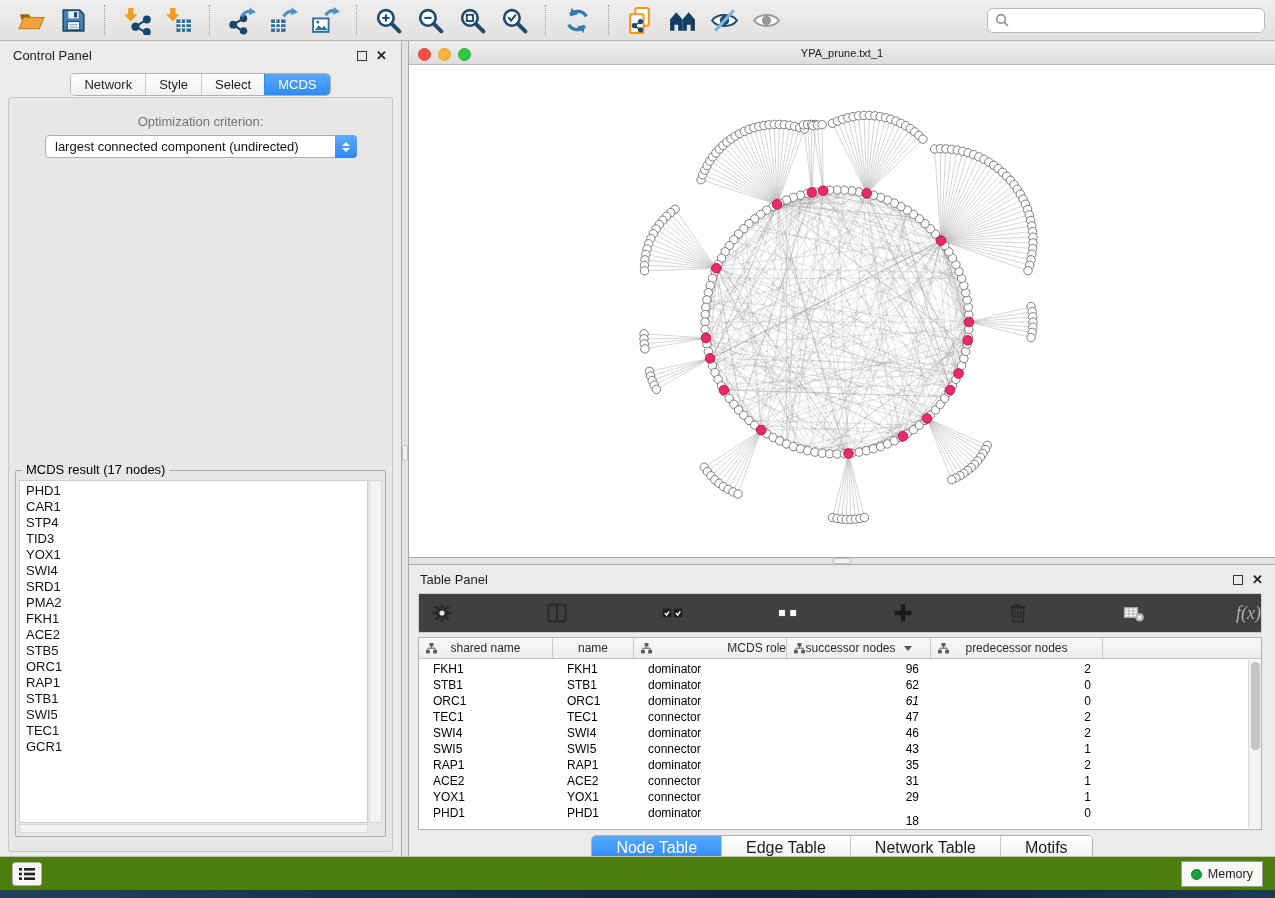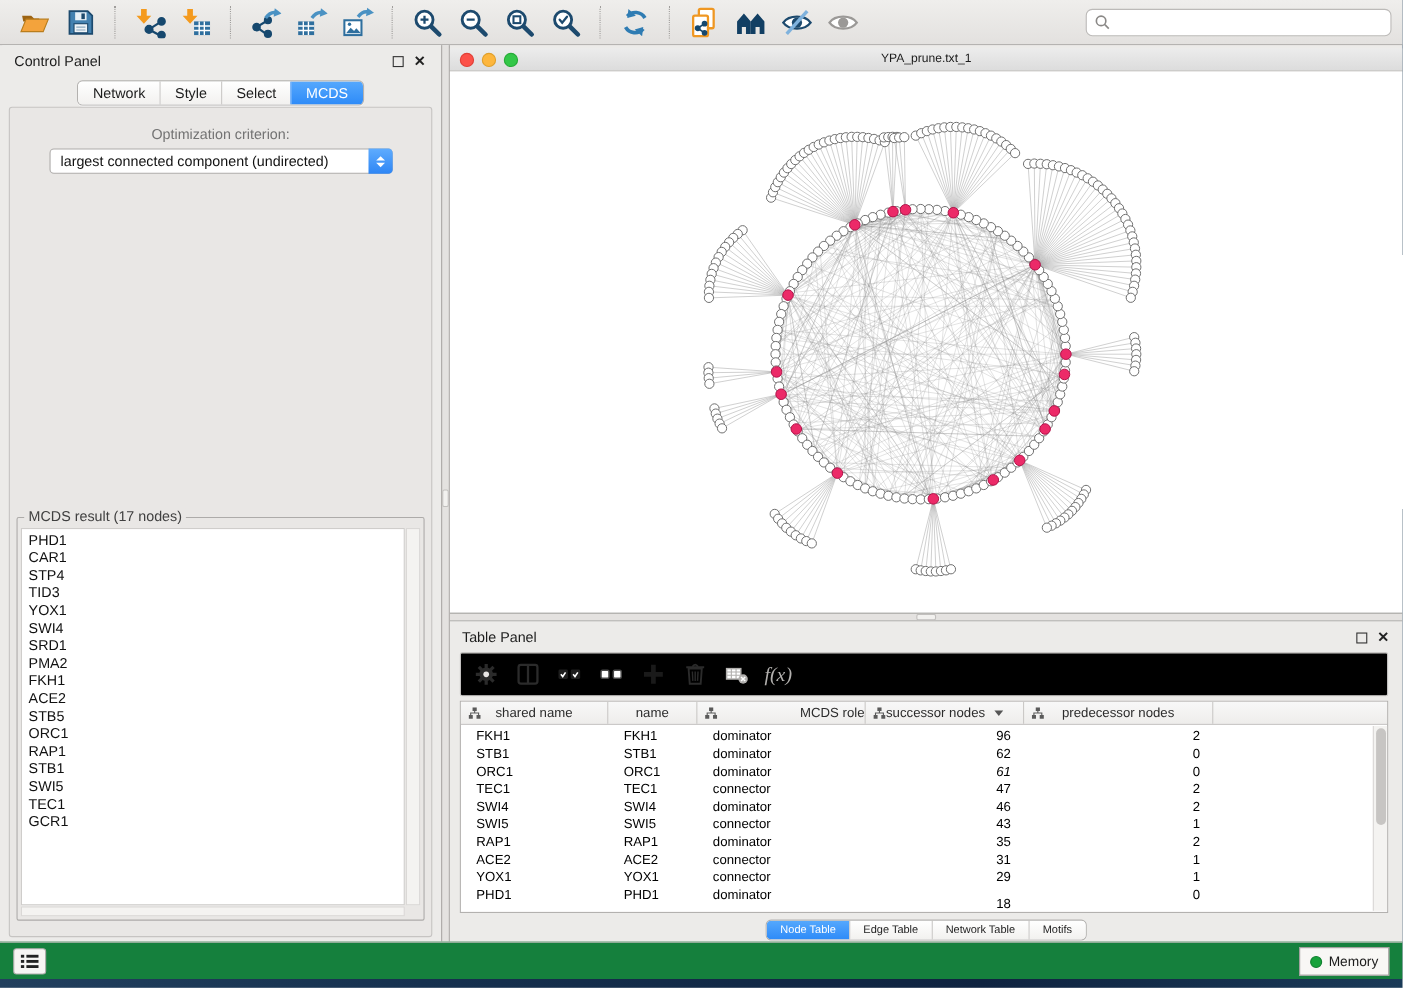--- a/index.html
+++ b/index.html
@@ -49,21 +49,21 @@
   .combo { position:absolute; top:37px; left:36px; width:312px; height:23px; background:#fff; border:1px solid #aeacaa; border-radius:4px; }
   .combo-text { position:absolute; left:9px; top:3px; font-size:13px; color:#111; }
   .combo-cap { position:absolute; right:-1px; top:-1px; width:22px; height:23px; border-radius:0 4px 4px 0; background:linear-gradient(#5facfe,#2e86f5); display:flex; flex-direction:column; align-items:center; justify-content:center; gap:2px; }
   .chev-up { width:0; height:0; border-left:4px solid transparent; border-right:4px solid transparent; border-bottom:4px solid #fff; }
   .chev-dn { width:0; height:0; border-left:4px solid transparent; border-right:4px solid transparent; border-top:4px solid #fff; }
   .btn-row { position:absolute; top:71px; width:100%; text-align:center; }
   .btn { display:inline-block; height:24px; line-height:22px; padding:0 15px; background:linear-gradient(#ffffff,#f0efed); border:1px solid #b3b1af; border-radius:5px; font-size:13px; color:#111; margin:0 7px; }
   .btn.focused { box-shadow:0 0 0 3px rgba(108,168,248,.55); border-color:#84acdf; }
 
   .groupbox { position:absolute; left:6px; right:6px; top:372px; bottom:14px; border:1px solid #adaba9; border-radius:2px; }
-  .groupbox-legend { position:absolute; top:-9px; left:6px; background:#e9e7e5; padding:0 4px; font-size:13px; color:#404040; }
+  .groupbox-legend { position:absolute; top:-9px; left:6px; background:#e9e7e5; padding:0 4px; font-size:13px; color:#000000; }
   .mcds-list { position:absolute; left:3px; top:9px; right:17px; bottom:13px; background:#fff; border:1px solid #cfcdcb; overflow:hidden; padding:2px 0 0 6px; }
   .mcds-item { font-size:13px; line-height:16px; color:#111; }
   .vtrack { position:absolute; top:9px; right:3px; width:13px; bottom:13px; background:#f4f3f1; border:1px solid #dad8d6; }
   .htrack { position:absolute; left:3px; right:17px; bottom:3px; height:9px; background:#f4f3f1; border:1px solid #dad8d6; }
 
   
   .vsplit { position:absolute; left:401px; top:41px; width:8px; height:815px; background:#e4e2e0; border-left:1px solid #aaa8a6; border-right:1px solid #aaa8a6; }
   .vsplit-handle { position:absolute; left:0px; top:404px; width:6px; height:16px; background:#f2f1ef; border:1px solid #c2c0be; border-radius:2px; }
   .hsplit { position:absolute; left:0; top:516px; right:0; height:8px; background:#e4e2e0; border-top:1px solid #aaa8a6; border-bottom:1px solid #aaa8a6; }
   .hsplit-handle { position:absolute; left:calc(50% - 9px); top:0px; width:18px; height:6px; background:#f2f1ef; border:1px solid #c2c0be; border-radius:2px; }
@@ -74,40 +74,40 @@
   .lights { position:absolute; left:9px; top:4px; display:flex; gap:7px; }
   .light { width:13px; height:13px; border-radius:50%; }
   .light.red { background:#fc5149; border:1px solid #e04138; }
   .light.yellow { background:#fdb63d; border:1px solid #e0a02c; }
   .light.green { background:#33c748; border:1px solid #27ab38; }
   .net-title { position:absolute; top:3px; width:100%; text-align:center; font-size:11px; color:#1a1a1a; }
   .net-canvas { position:absolute; top:24px; left:0; right:0; height:492px; background:#fff; }
 
   .table-panel { position:absolute; top:524px; left:0; right:0; height:291px; background:#ecebe9; }
   .tp-float { right:32px; } .tp-close { right:12px; }
-  .table-toolbar { position:absolute; top:28px; left:9px; right:13px; height:40px; background:#000000; border:1px solid #cfcdcb; border-radius:2px; display:flex; align-items:center; padding-left:8px; }
+  .table-toolbar { position:absolute; top:28px; left:9px; right:13px; height:40px; background:#404040; border:1px solid #cfcdcb; border-radius:2px; display:flex; align-items:center; padding-left:8px;justify-content:space-between; }
   .ttbtn { width:30px; height:30px; margin-right:8px; display:flex; align-items:center; justify-content:center; }
   .fx { font-family:"Liberation Serif", serif; font-style:italic; font-size:18px; color:#b2b0ae; margin-left:2px; }
 
   .dtable { position:absolute; top:72px; left:9px; right:13px; height:193px; background:#fff; border:1px solid #b3b1af; }
   .thead { position:absolute; top:0; left:0; right:0; height:21px; display:flex; background:linear-gradient(#f8f8f8,#eeedeb); border-bottom:1px solid #c6c4c2; }
   .th { position:relative; display:flex; align-items:center; justify-content:center; font-size:12px; color:#2b2b2b; border-right:1px solid #cbc9c7; height:100%; }
   .colicon { position:absolute; left:7px; top:5px; }
   .sortchev { width:0; height:0; border-left:4px solid transparent; border-right:4px solid transparent; border-top:5px solid #555; margin-left:8px; }
   .tbody { position:absolute; top:23px; left:0; right:14px; bottom:0; }
   .tr { display:flex; height:16px; align-items:center; }
   .td { font-size:12px; color:#000; padding-left:14px; white-space:nowrap; overflow:hidden; }
   .td.num { text-align:right; padding-right:12px; padding-left:0; }
   .tscroll { position:absolute; top:22px; right:0; width:13px; bottom:1px; background:#f4f3f1; border-left:1px solid #dad8d6; }
   .tthumb { position:absolute; left:1.5px; top:2px; width:9px; height:88px; background:#c7c5c3; border-radius:5px; }
   .tp-tabs { position:absolute; top:270px; width:100%; text-align:center; }
-  .tp-tabs .seg { font-size:10px; padding:3px 12px; }
+  .tp-tabs .seg { font-size:16px; padding:3px 24px; }
 
   
-  .statusbar { position:absolute; left:0; right:0; bottom:0; height:34px; background:#15803d; border-top:1px solid #c3c1bf; }
+  .statusbar { position:absolute; left:0; right:0; bottom:0; height:34px; background:#4d7c0f; border-top:1px solid #c3c1bf; }
   .list-btn { position:absolute; left:12px; top:5px; width:30px; height:24px; background:#f6f5f3; border:1px solid #aeacaa; border-radius:3px; display:flex; align-items:center; justify-content:center; }
   .memory-btn { position:absolute; right:12px; top:4px; height:26px; background:#f8f7f5; border:1px solid #9c9a98; display:flex; align-items:center; padding:0 9px; gap:6px; font-size:12.5px; color:#1c1c1c; }
   .memdot { width:11px; height:11px; border-radius:50%; background:#18a33c; border:1px solid #108030; }
 </style>
 </head>
 <body>
 
 <svg width="0" height="0" style="position:absolute" aria-hidden="true">
   <defs>
     <symbol id="sym-open-session" viewBox="0 0 28 28">

